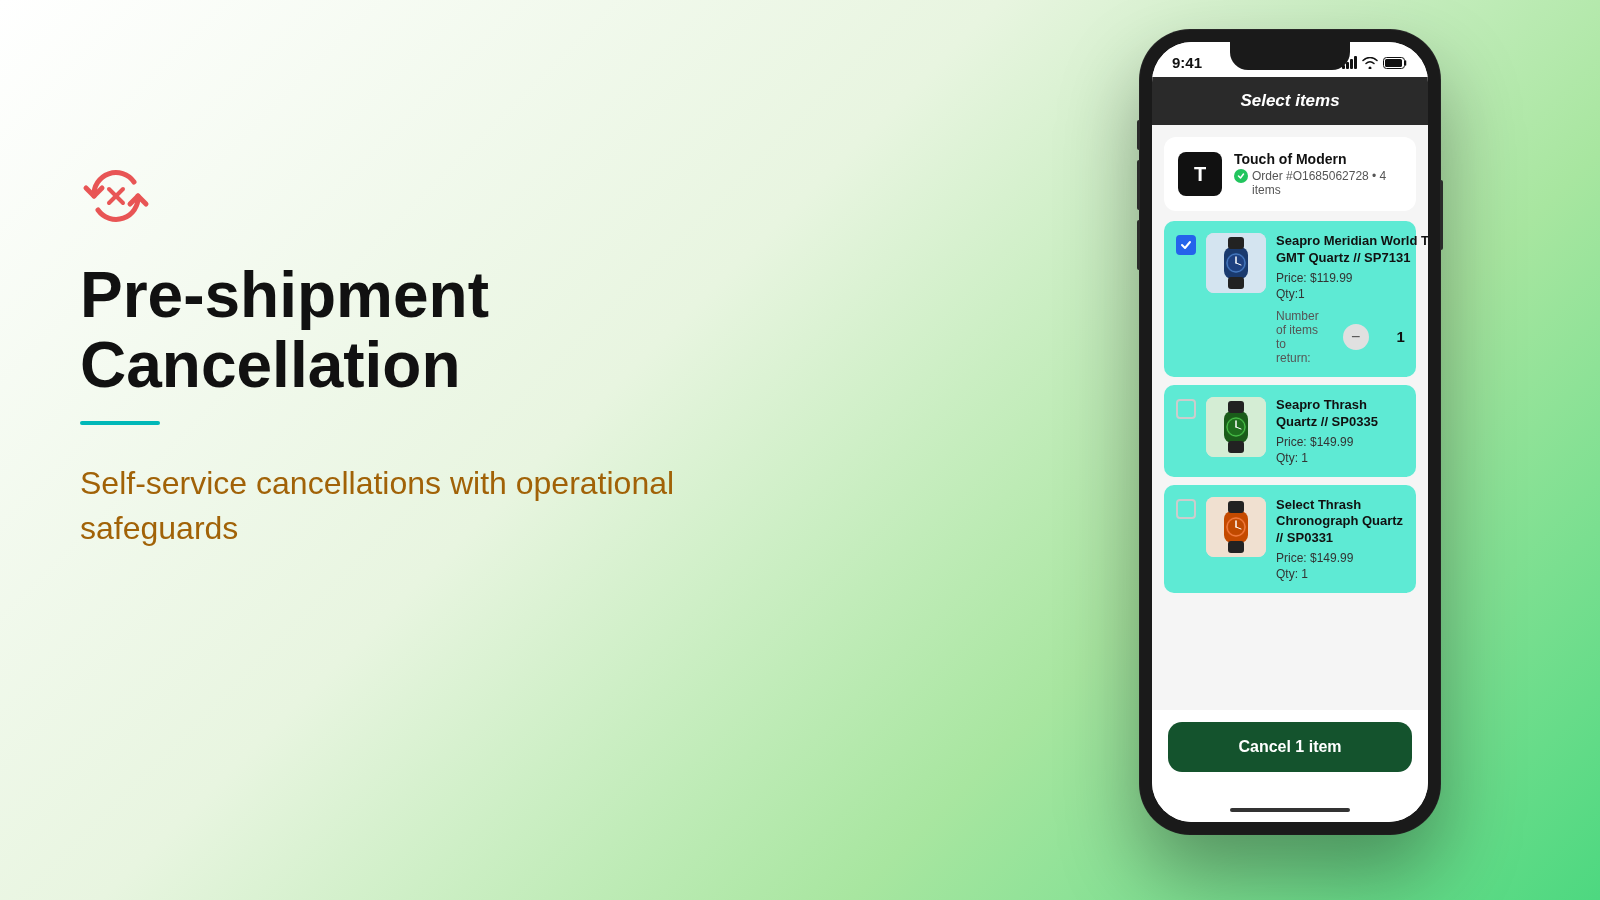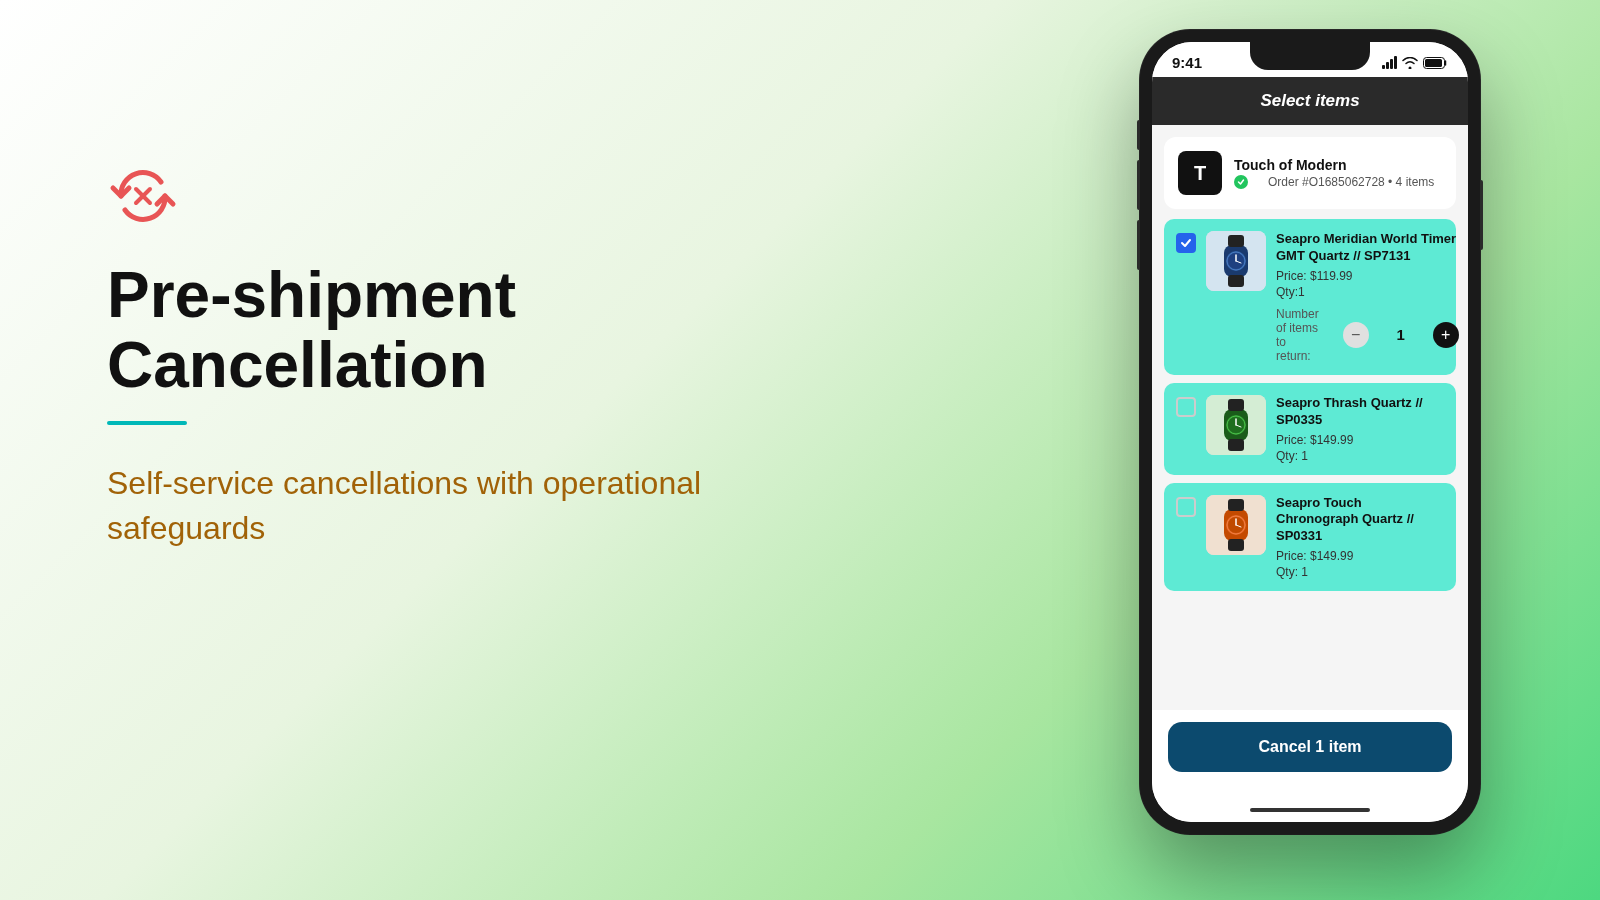--- a/index.html
+++ b/index.html
@@ -21,21 +21,20 @@
       z-index: 0;
     }
 
     
     .left-content {
       position: absolute;
       left: 80px;
       top: 160px;
       z-index: 1;
       max-width: 700px;
-      margin-left: 27px;
     }
 
     .icon-wrap {
       margin-bottom: 24px;
     }
 
     .cancel-icon {
       width: 72px;
       height: 72px;
       position: relative;
@@ -68,21 +67,21 @@
     
     .phone-container {
       position: absolute;
       right: 120px;
       top: 30px;
       z-index: 2;
       width: 340px;
     }
 
     .phone-frame {
-      width: 340px;
+      width: 300px;
       background: #1a1a1a;
       border-radius: 50px;
       padding: 12px;
       box-shadow: 0 40px 80px rgba(0,0,0,0.35), 0 0 0 1px #2a2a2a;
       position: relative;
     }
 
     
     .phone-notch {
       position: absolute;
@@ -227,22 +226,22 @@
     .merchant-info {}
     .merchant-name {
       font-size: 14px;
       font-weight: 700;
       color: #111;
     }
     .merchant-order {
       font-size: 12px;
       color: #555;
       display: flex;
-      align-items: flex-end;
-      gap: 20px;
+      align-items: flex-start;
+      gap: 4px;
       margin-top: 2px;
     }
     .check-circle {
       width: 14px;
       height: 14px;
       border-radius: 50%;
       background: #22c55e;
       display: inline-flex;
       align-items: center;
       justify-content: center;
@@ -363,21 +362,21 @@
 
     
     .bottom-btn-area {
       background: #ffffff;
       padding: 12px 16px 20px;
       flex-shrink: 0;
     }
 
     .cancel-btn {
       width: 100%;
-      background: #0c4a6e;
+      background: #14532d;
       color: #ffffff;
       border: none;
       border-radius: 14px;
       padding: 16px;
       font-size: 16px;
       font-weight: 700;
       cursor: pointer;
       text-align: center;
     }
 
@@ -549,21 +548,21 @@
               <circle cx="30" cy="30" r="10" fill="#e06020"></circle>
               <circle cx="30" cy="30" r="8" fill="#c04a00"></circle>
               <circle cx="30" cy="30" r="9" fill="none" stroke="#f08040" stroke-width="1"></circle>
               <line x1="30" y1="30" x2="30" y2="24" stroke="white" stroke-width="1.5" stroke-linecap="round"></line>
               <line x1="30" y1="30" x2="35" y2="32" stroke="white" stroke-width="1" stroke-linecap="round"></line>
               <rect x="22" y="4" width="16" height="12" rx="3" fill="#222"></rect>
               <rect x="22" y="44" width="16" height="12" rx="3" fill="#222"></rect>
             </svg>
           </div>
           <div class="item-details">
-            <div class="item-name">Seapro Touch Chronograph Quartz // SP0331</div>
+            <div class="item-name">Select Thrash Chronograph Quartz // SP0331</div>
             <div class="item-price">Price: $149.99</div>
             <div class="item-qty">Qty: 1</div>
           </div>
         </div>
 
       </div>
 
       <div class="bottom-btn-area">
         <button class="cancel-btn">Cancel 1 item</button>
       </div>

